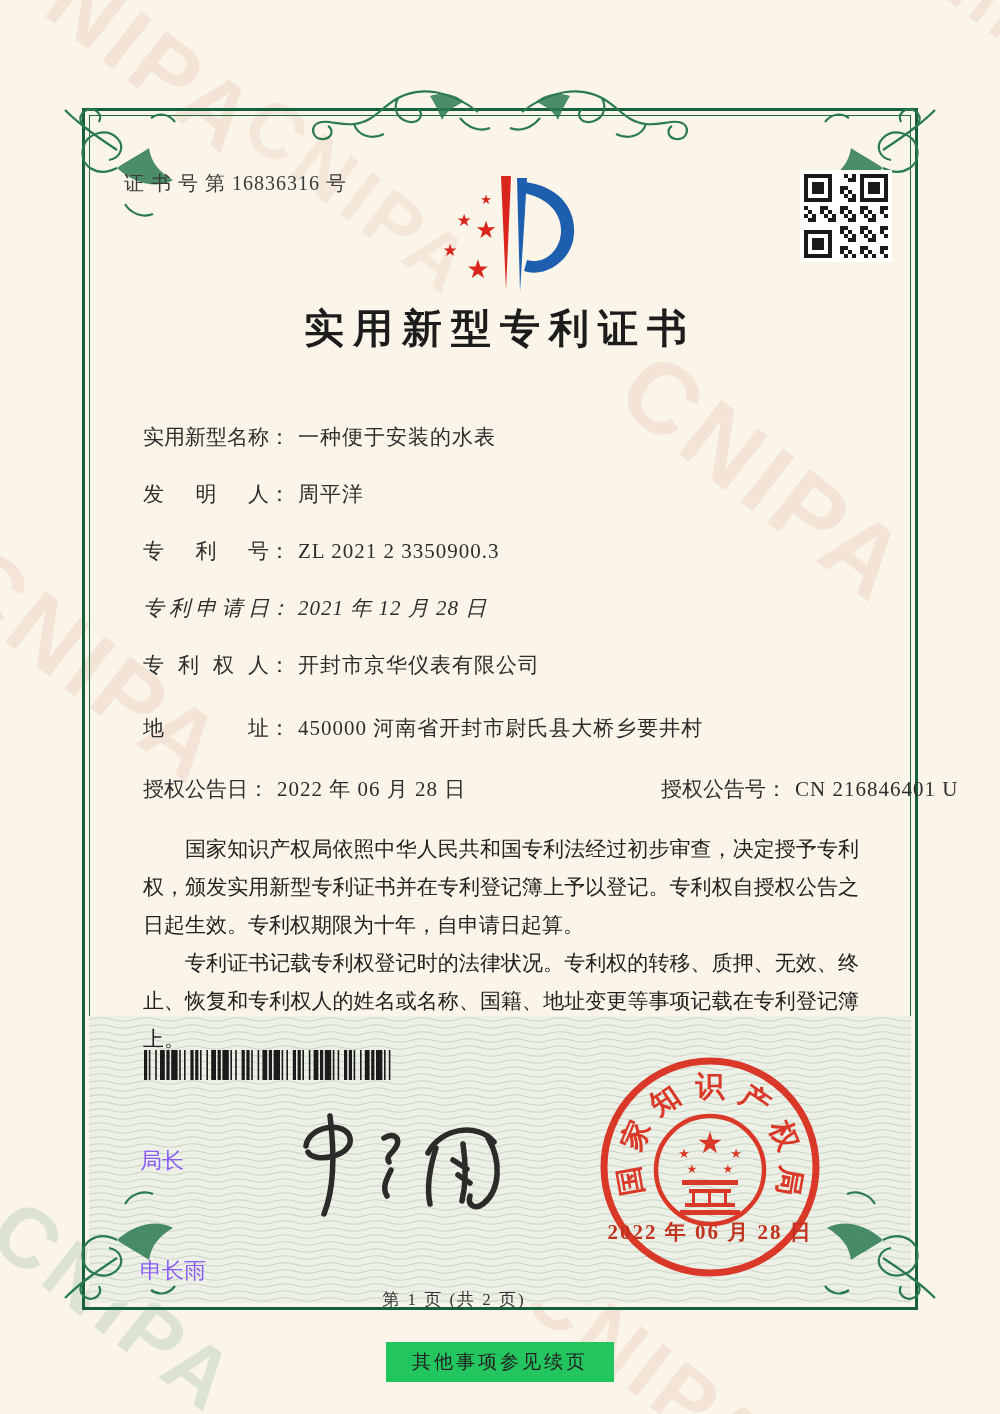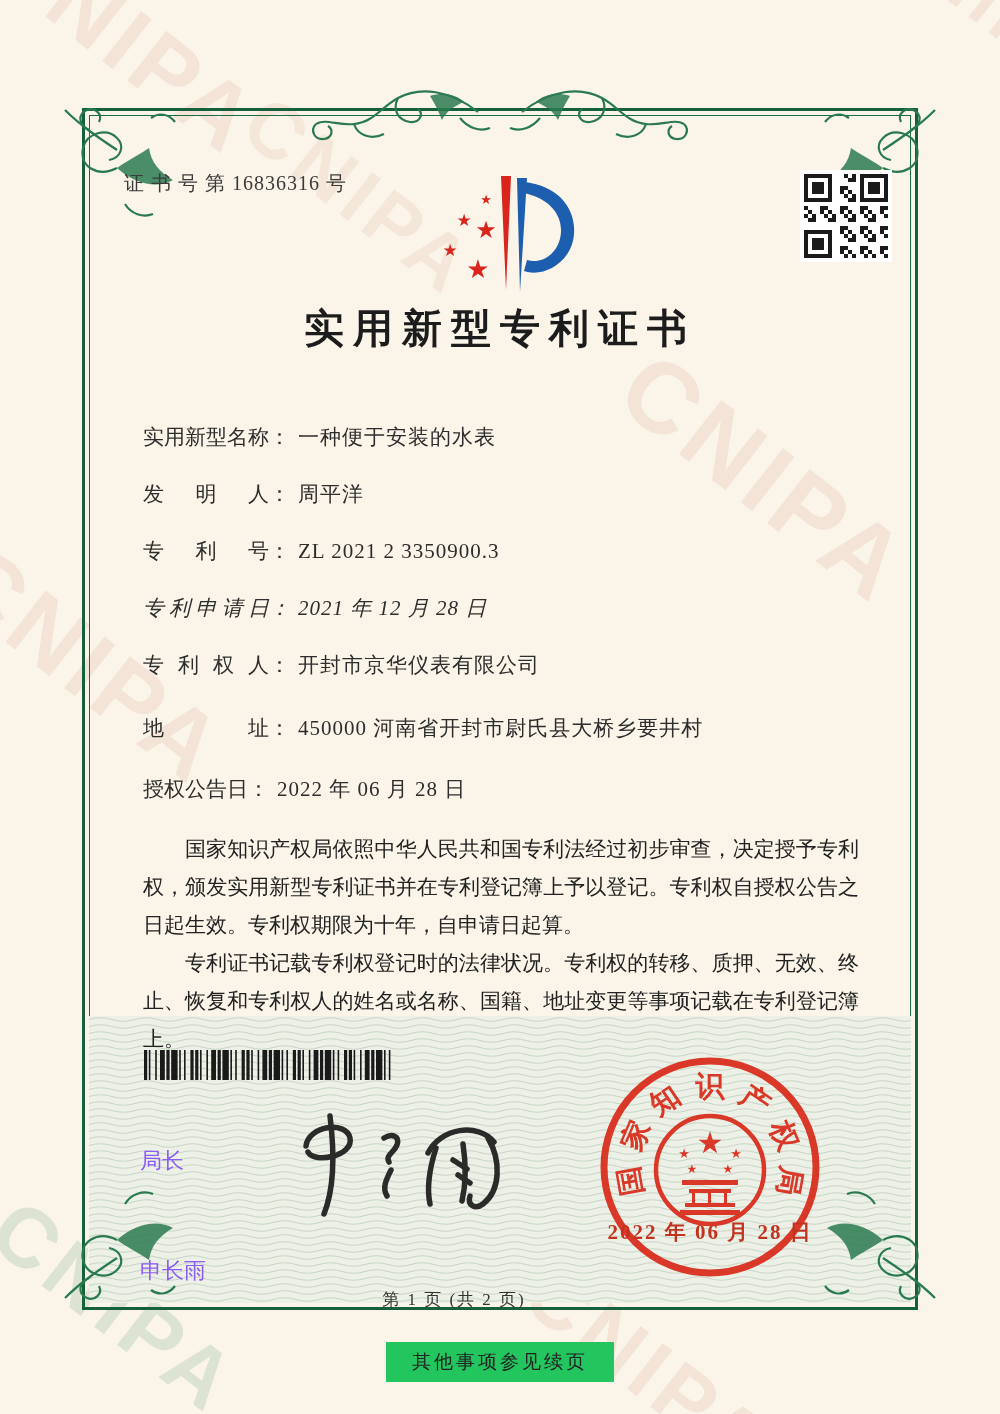--- a/index.html
+++ b/index.html
@@ -240,20 +240,23 @@
   <span class="flabel">专利申请日</span><span class="fcolon">：</span><span class="fvalue">2021 年 12 月 28 日</span>
 </div>
 <div class="frow" style="top:651px;">
   <span class="flabel">专利权人</span><span class="fcolon">：</span><span class="fvalue">开封市京华仪表有限公司</span>
 </div>
 <div class="frow" style="top:714px;">
   <span class="flabel">地址</span><span class="fcolon">：</span><span class="fvalue">450000 河南省开封市尉氏县大桥乡要井村</span>
 </div>
 <div class="frow" style="top:775px;width:716px;">
   <span>授权公告日</span><span>：</span><span class="fvalue">2022 年 06 月 28 日</span>
+  <span class="grant2">
+    <span>授权公告号</span><span>：</span><span class="fvalue">CN 216846401 U</span>
+  </span>
 </div>
 
 <div class="para" style="top:830px;">国家知识产权局依照中华人民共和国专利法经过初步审查，决定授予专利权，颁发实用新型专利证书并在专利登记簿上予以登记。专利权自授权公告之日起生效。专利权期限为十年，自申请日起算。</div>
 <div class="para" style="top:944px;">专利证书记载专利权登记时的法律状况。专利权的转移、质押、无效、终止、恢复和专利权人的姓名或名称、国籍、地址变更等事项记载在专利登记簿上。</div>
 
 <svg class="abs" style="left:142px;top:1050px;z-index:2;" width="258" height="30" viewBox="0 0 258 30">
   <g id="bars" fill="#1a1a1a">
       <rect x="2" y="0" width="3.2" height="30"></rect>
       <rect x="6.800000000000001" y="0" width="1.6" height="30"></rect>
       <rect x="13.200000000000001" y="0" width="1.6" height="30"></rect>

